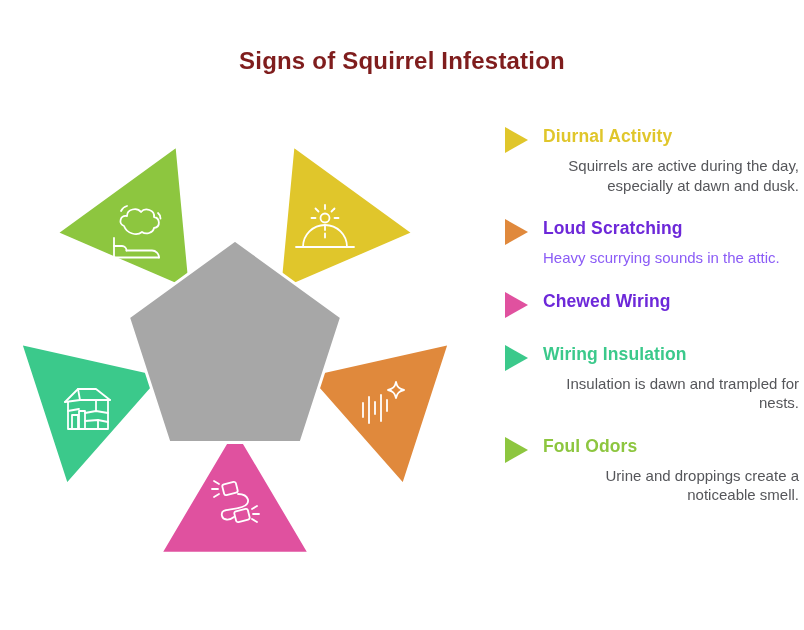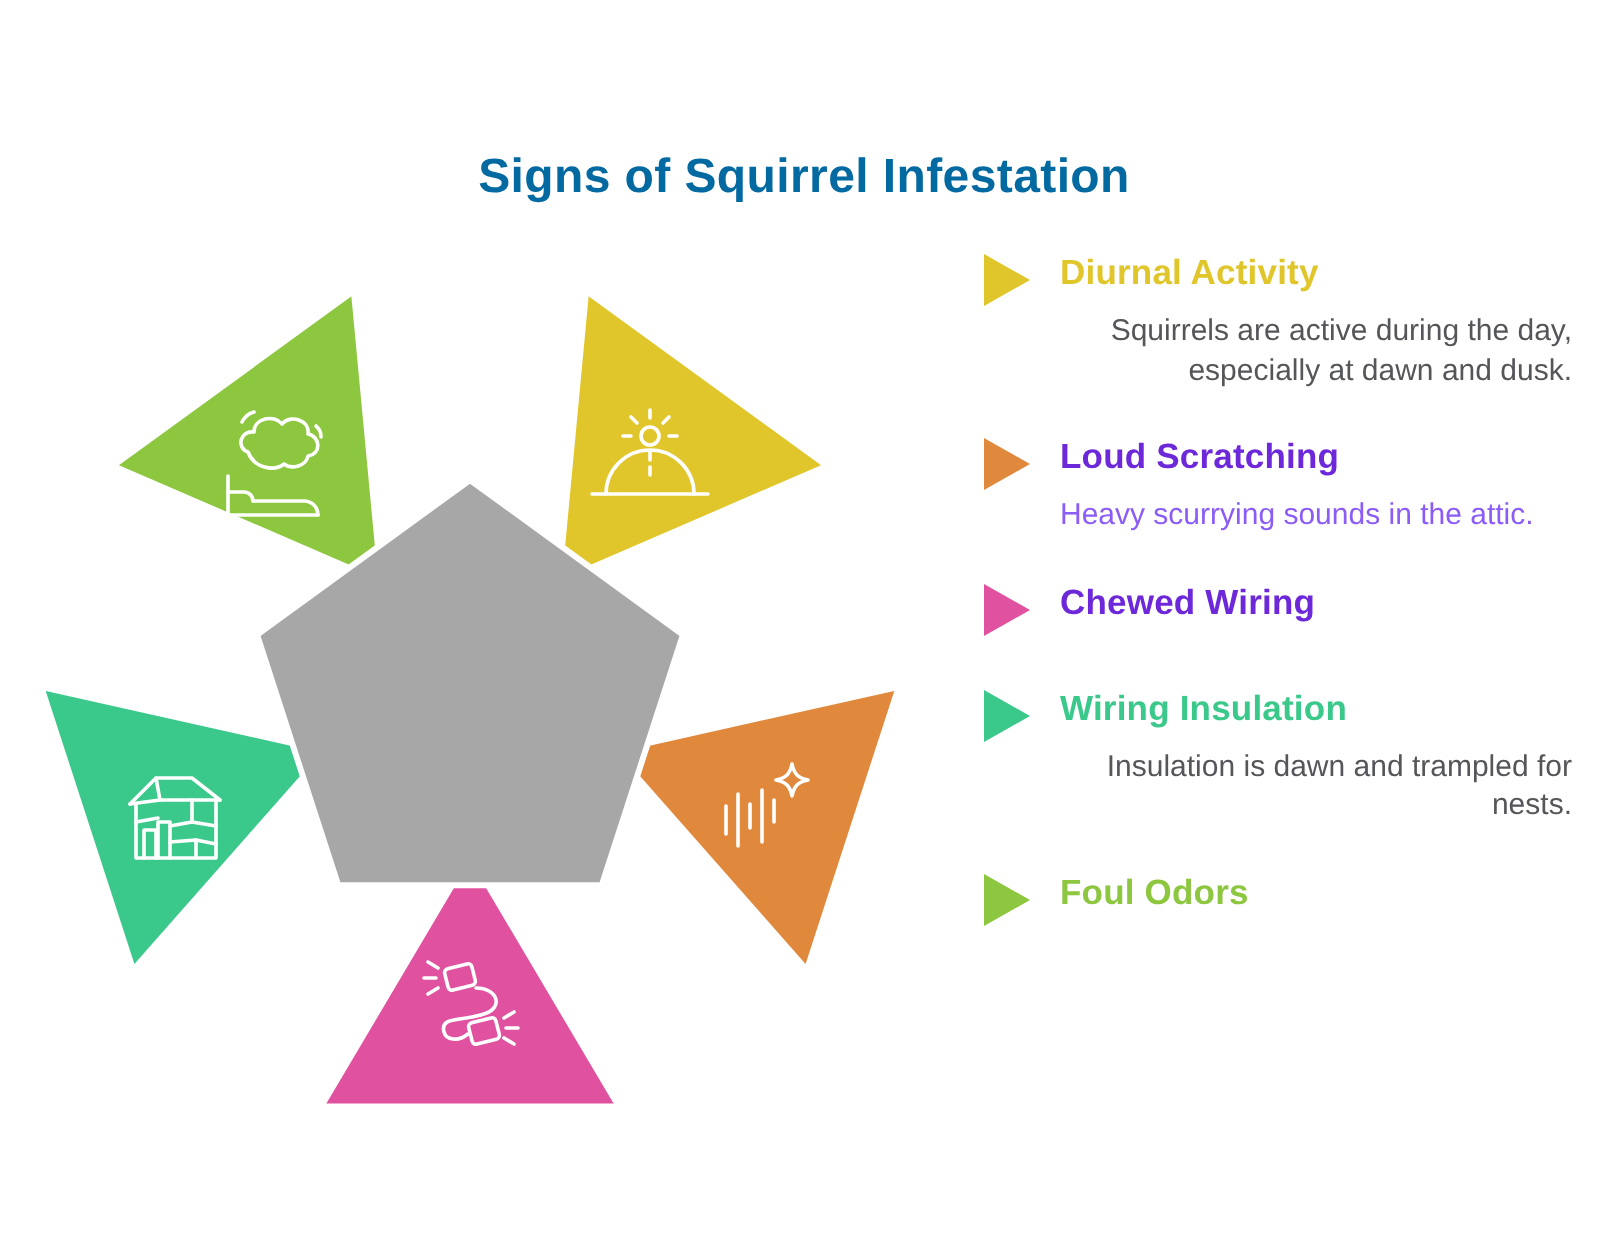--- a/index.html
+++ b/index.html
@@ -7,37 +7,37 @@
               font-family:"Liberation Sans", sans-serif; }
   .stage { position:relative; width:804px; height:630px; background:#ffffff; }
 
   .page-title {
     position:absolute; top:47px; left:0; width:100%;
     text-align:center; font-size:24px; font-weight:700; letter-spacing:.2px;
   }
 
   .diagram { position:absolute; left:10px; top:135px; }
 
-  .legend { position:absolute; left:492px; top:126px; width:295px; }
+  .legend { position:absolute; left:505px; top:126px; width:295px; }
   .legend-item { display:flex; align-items:flex-start; gap:15px; margin-bottom:23px; }
   .legend-arrow { flex:0 0 auto; margin-top:1px; }
   .legend-text { max-width:256px; }
   .legend-title { font-size:17.5px; font-weight:700; margin:0 0 9px 0; letter-spacing:.1px; }
   .legend-desc { font-size:15px; line-height:19.5px; margin:0;text-align:right; }
 
   .icon-stroke { stroke:#ffffff; fill:none; stroke-width:1.8;
                  stroke-linecap:round; stroke-linejoin:round; }
   .tri { stroke:#ffffff; stroke-width:2.5; stroke-linejoin:round; }
 </style>
 </head>
 <body>
 
 <div class="stage">
 
-  <div class="page-title" style="color: #0369a1; margin-top: 28px;">Signs of Squirrel Infestation</div>
+  <div class="page-title" style="color: #7f1d1d;">Signs of Squirrel Infestation</div>
 
   <svg class="diagram" width="460" height="440" viewBox="0 0 460 440">
 
     <polygon class="tri" points="225,293 299,418 151,418" transform="rotate(144 225 217)" fill="#8dc63f"></polygon>
     <polygon class="tri" points="225,293 299,418 151,418" transform="rotate(-144 225 217)" fill="#e0c62b"></polygon>
     <polygon class="tri" points="225,293 299,418 151,418" transform="rotate(72 225 217)" fill="#3bc98b"></polygon>
     <polygon class="tri" points="225,293 299,418 151,418" transform="rotate(-72 225 217)" fill="#e0893c"></polygon>
     <polygon class="tri" points="225,293 299,418 151,418" fill="#e0519f"></polygon>
 
     <polygon points="225,105 331.5,182.4 290.9,307.6 159.1,307.6 118.5,182.4" stroke="#ffffff" stroke-width="3" stroke-linejoin="round" fill="#a7a7a7"></polygon>
@@ -140,17 +140,18 @@
         <p class="legend-desc" style="color: rgb(85, 86, 90);">Insulation is dawn and trampled for nests.</p>
       </div>
     </div>
 
     <div class="legend-item">
       <svg class="legend-arrow" width="23" height="26" viewBox="0 0 23 26">
         <polygon points="0,0 23,13 0,26" fill="#8dc63f"></polygon>
       </svg>
       <div class="legend-text">
         <h2 class="legend-title" style="color: rgb(141, 198, 63);">Foul Odors</h2>
+        <p class="legend-desc" style="color: rgb(85, 86, 90);">Urine and droppings create a noticeable smell.</p>
       </div>
     </div>
 
   </div>
 </div>
 
 </body></html>

